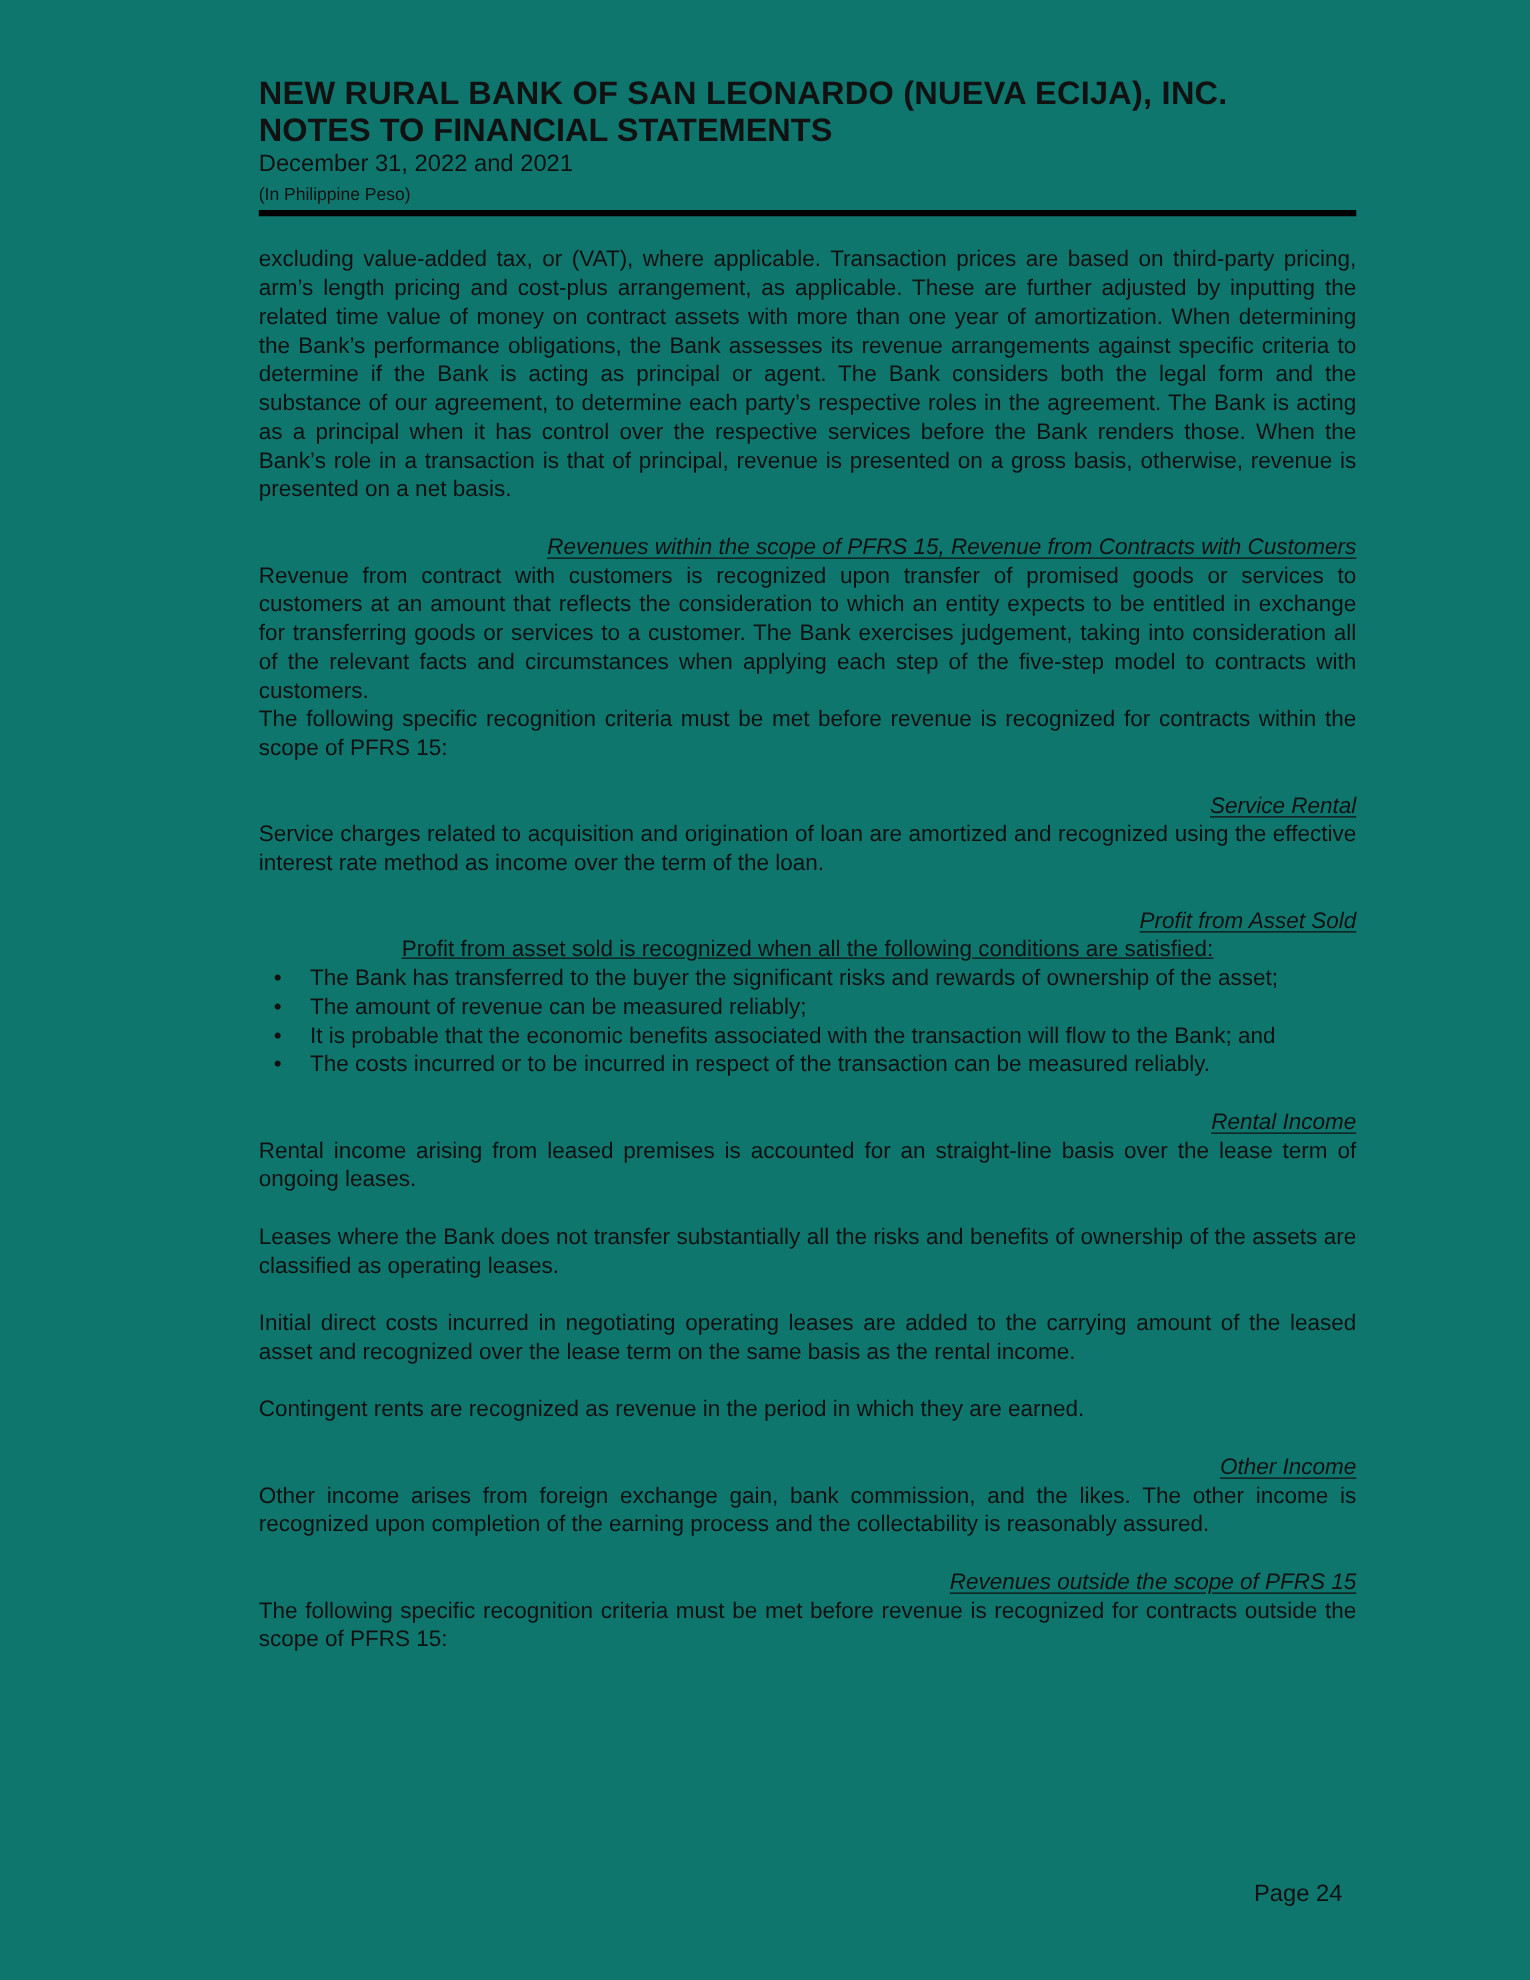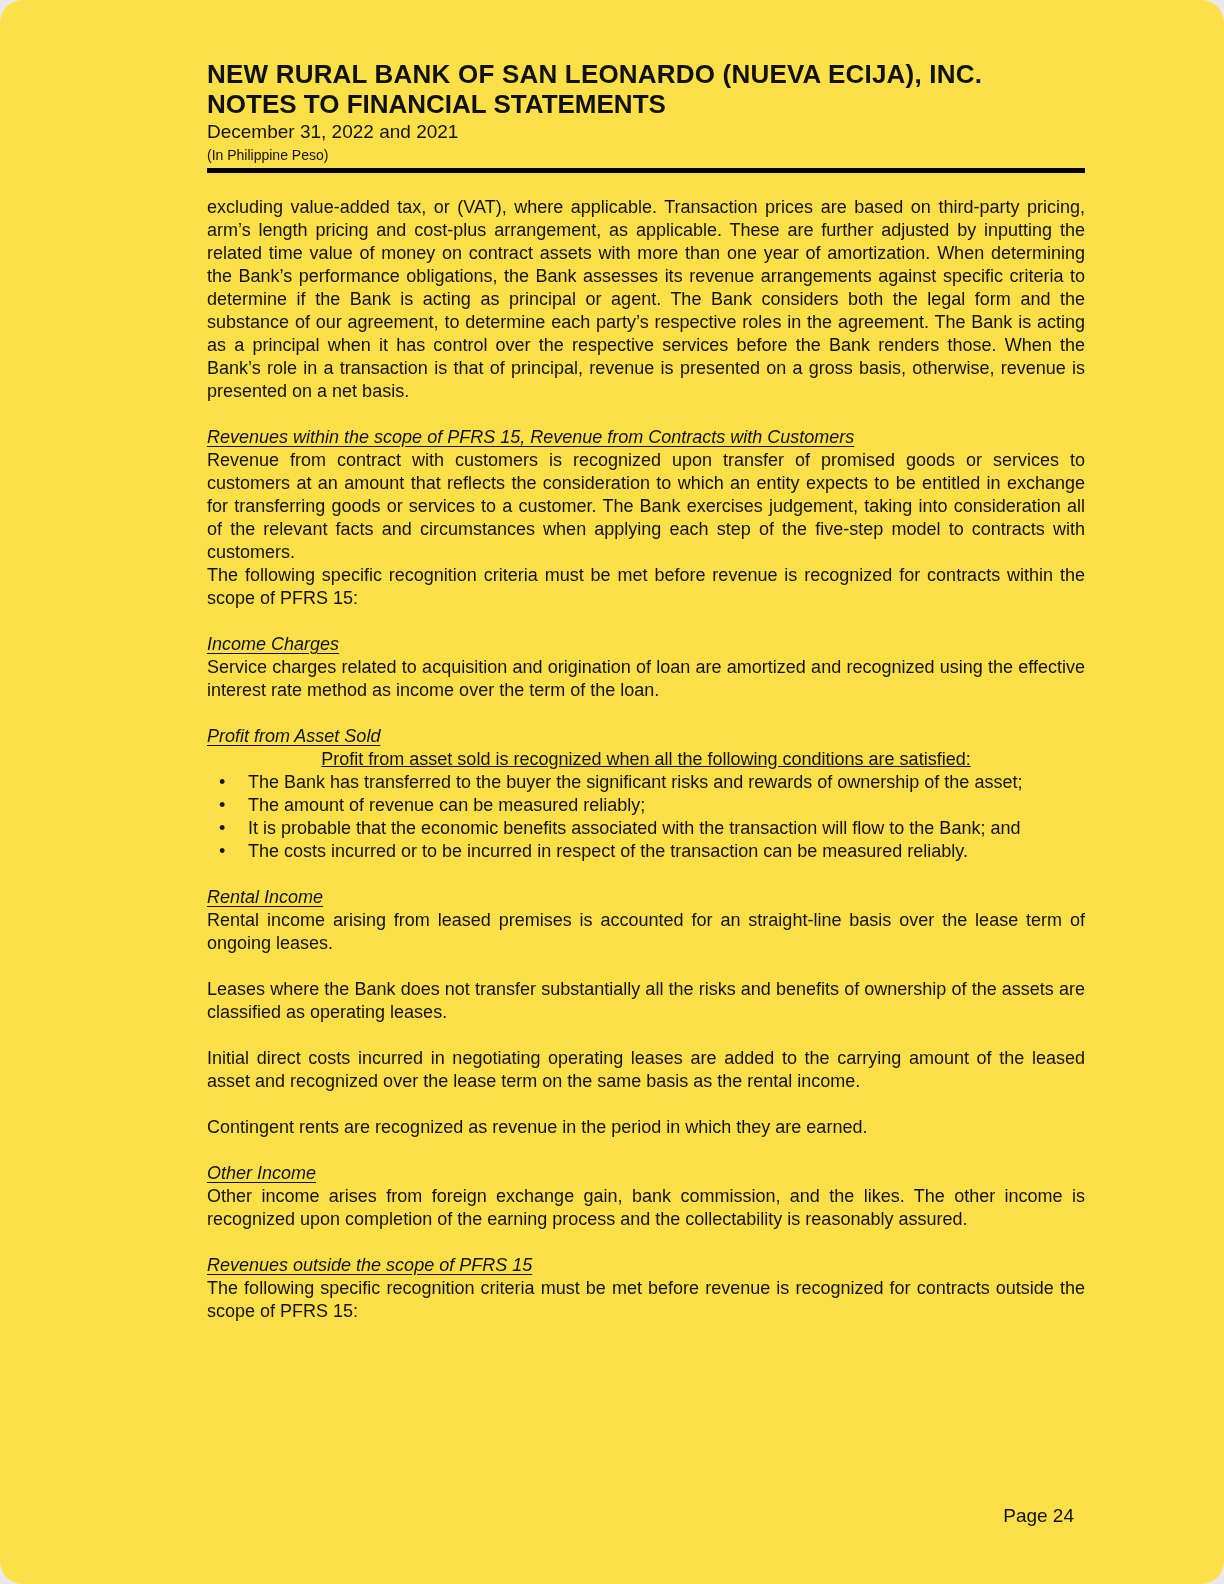--- a/index.html
+++ b/index.html
@@ -1,25 +1,24 @@
 <!DOCTYPE html>
 <html><head>
 <meta charset="utf-8">
 <style>
   * { margin: 0; padding: 0; box-sizing: border-box; }
   html, body { background: #e8e8e8; }
   .page {
     position: relative;
     width: 1224px;
     height: 1584px;
-    background: #fde047;
+    background: #0f766e;
     color: #111111;
     font-family: "Liberation Sans", sans-serif;
     overflow: hidden;
-    border-radius: 23px;
   }
   .content {
     position: absolute;
     left: 207px;
     top: 58px;
     width: 878px;
   }
   .doc-title {
     font-size: 26px;
     font-weight: bold;
@@ -57,20 +56,21 @@
     margin-bottom: 23px;
   }
   .para.first { margin-top: 23px; }
   .para.no-justify { text-align: center; text-decoration: underline; }
   .section-heading {
     font-style: italic;
     text-decoration: underline;
     text-underline-offset: 3px;
     margin-top: 23px;
     margin-bottom: 0;
+    text-align: right;
   }
   .section-heading + .para { margin-top: 0; }
   .tight { margin-bottom: 0; }
   ul.bullets {
     list-style: none;
     margin-bottom: 23px;
   }
   ul.bullets li {
     position: relative;
     padding-left: 41px;
@@ -104,21 +104,21 @@
     </div>
 
     <div class="body-text">
 
       <p class="para first">excluding value-added tax, or (VAT), where applicable. Transaction prices are based on third-party pricing, arm’s length pricing and cost-plus arrangement, as applicable. These are further adjusted by inputting the related time value of money on contract assets with more than one year of amortization. When determining the Bank’s performance obligations, the Bank assesses its revenue arrangements against specific criteria to determine if the Bank is acting as principal or agent. The Bank considers both the legal form and the substance of our agreement, to determine each party’s respective roles in the agreement. The Bank is acting as a principal when it has control over the respective services before the Bank renders those. When the Bank’s role in a transaction is that of principal, revenue is presented on a gross basis, otherwise, revenue is presented on a net basis.</p>
 
       <p class="body-text section-heading">Revenues within the scope of PFRS 15, Revenue from Contracts with Customers</p>
       <p class="para first tight">Revenue from contract with customers is recognized upon transfer of promised goods or services to customers at an amount that reflects the consideration to which an entity expects to be entitled in exchange for transferring goods or services to a customer. The Bank exercises judgement, taking into consideration all of the relevant facts and circumstances when applying each step of the five-step model to contracts with customers.</p>
       <p class="para">The following specific recognition criteria must be met before revenue is recognized for contracts within the scope of PFRS 15:</p>
 
-      <p class="body-text section-heading">Income Charges</p>
+      <p class="body-text section-heading">Service Rental</p>
       <p class="para">Service charges related to acquisition and origination of loan are amortized and recognized using the effective interest rate method as income over the term of the loan.</p>
 
       <p class="body-text section-heading">Profit from Asset Sold</p>
       <p class="para tight no-justify">Profit from asset sold is recognized when all the following conditions are satisfied:</p>
       <ul class="bullets">
         <li>The Bank has transferred to the buyer the significant risks and rewards of ownership of the asset;</li>
         <li>The amount of revenue can be measured reliably;</li>
         <li>It is probable that the economic benefits associated with the transaction will flow to the Bank; and</li>
         <li>The costs incurred or to be incurred in respect of the transaction can be measured reliably.</li>
       </ul>

